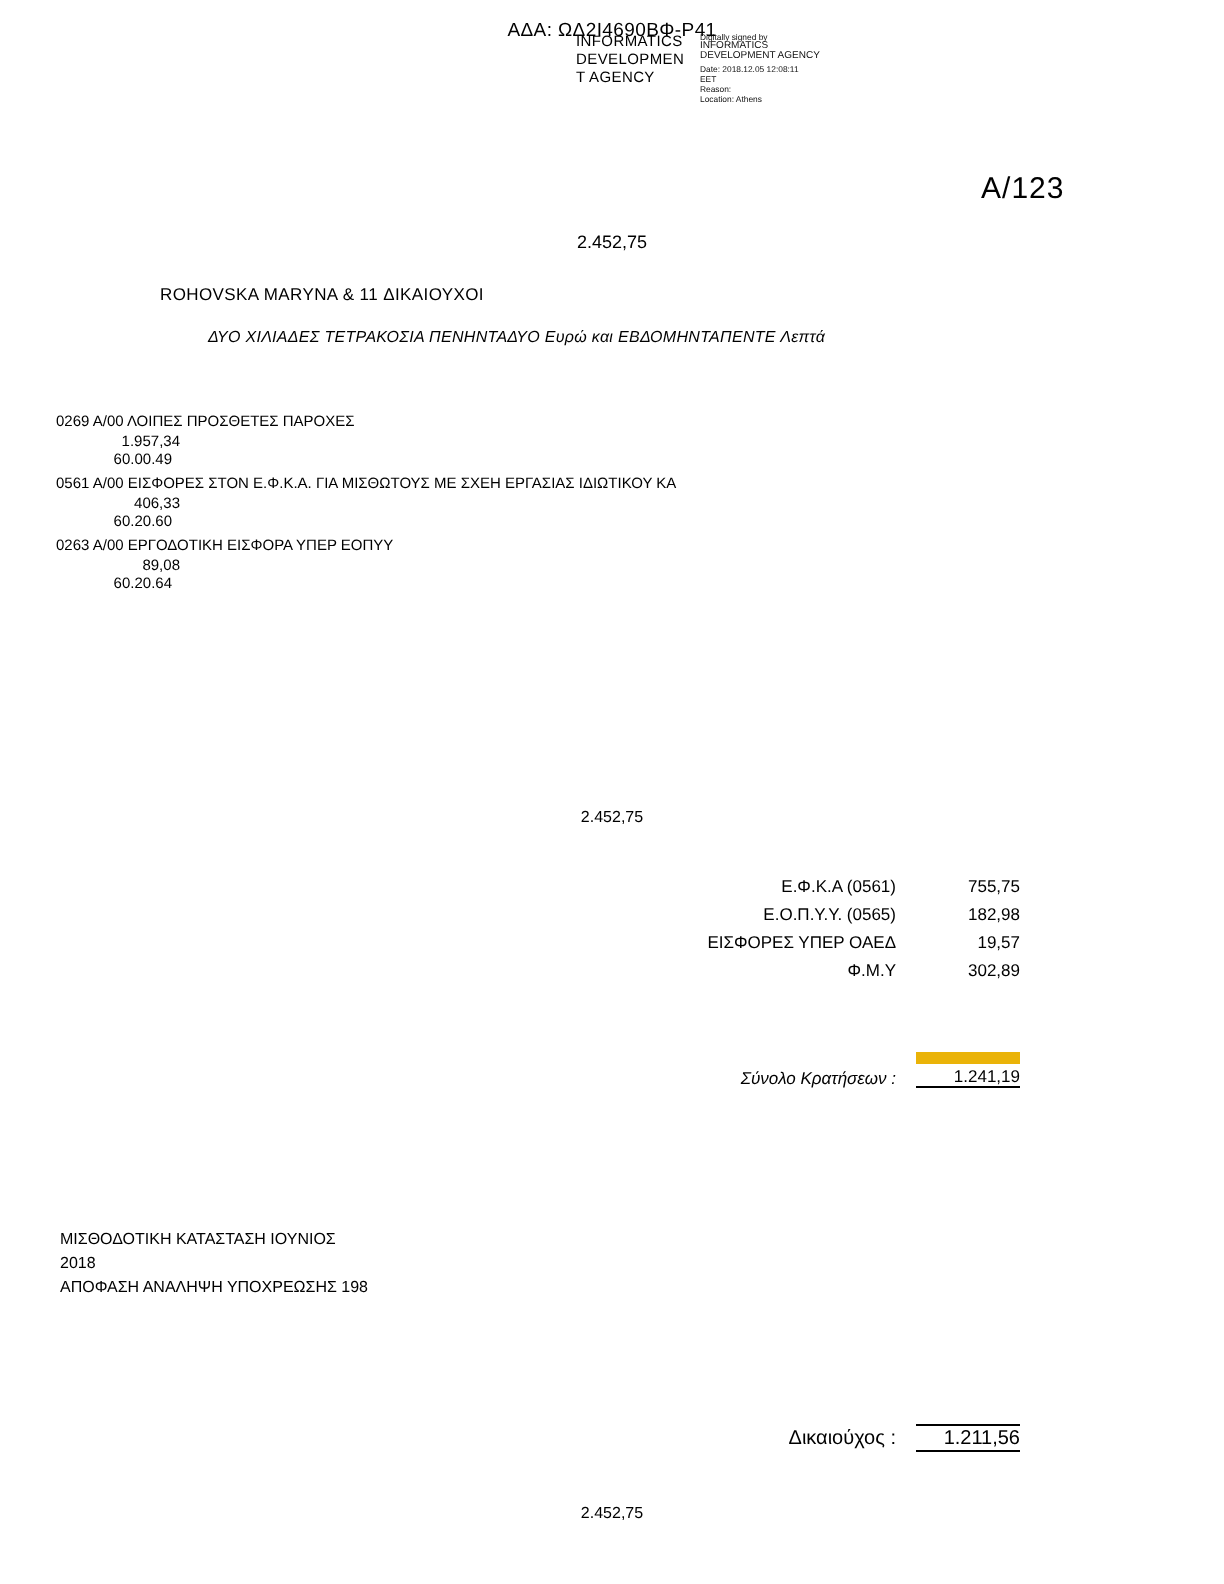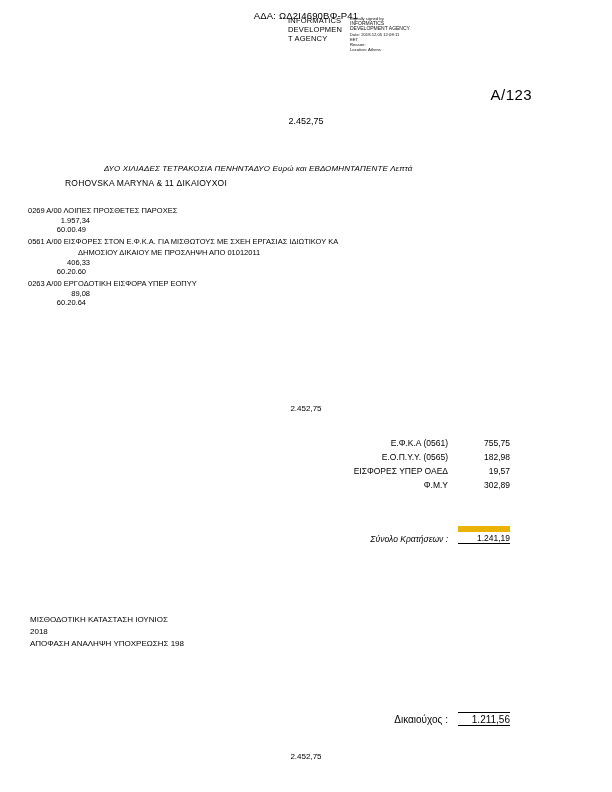--- a/index.html
+++ b/index.html
@@ -69,24 +69,23 @@
   }
   .total-top {
     top: 116px;
     left: 0;
     width: 612px;
     text-align: center;
     font-size: 9px;
   }
   .payee {
     top: 142px;
-    left: 65px;
+    left: 80px;
     font-size: 8.5px;
     letter-spacing: 0.2px;
-    margin-top: 36px;
   }
   .amount-words {
     top: 164px;
     left: 104px;
     font-size: 8px;
     letter-spacing: 0.15px;
     font-style: italic;
   }
   .lines {
     top: 205px;
@@ -222,21 +221,20 @@
       <div class="line-desc">
         <span>0269 Α/00 ΛΟΙΠΕΣ ΠΡΟΣΘΕΤΕΣ ΠΑΡΟΧΕΣ</span>
       </div>
       <div class="line-amt">1.957,34</div>
       <div class="line-code">60.00.49</div>
     </div>
 
     <div class="line-row">
       <div class="line-desc">
         <span>0561 Α/00 ΕΙΣΦΟΡΕΣ ΣΤΟΝ Ε.Φ.Κ.Α. ΓΙΑ ΜΙΣΘΩΤΟΥΣ ΜΕ ΣΧΕΗ ΕΡΓΑΣΙΑΣ ΙΔΙΩΤΙΚΟΥ ΚΑ</span>
-        <span class="cont">ΔΗΜΟΣΙΟΥ ΔΙΚΑΙΟΥ ΜΕ ΠΡΟΣΛΗΨΗ ΑΠΟ 01012011</span>
       </div>
       <div class="line-amt">406,33</div>
       <div class="line-code">60.20.60</div>
     </div>
 
     <div class="line-row">
       <div class="line-desc">
         <span>0263 Α/00 ΕΡΓΟΔΟΤΙΚΗ ΕΙΣΦΟΡΑ ΥΠΕΡ ΕΟΠΥΥ</span>
       </div>
       <div class="line-amt">89,08</div>

